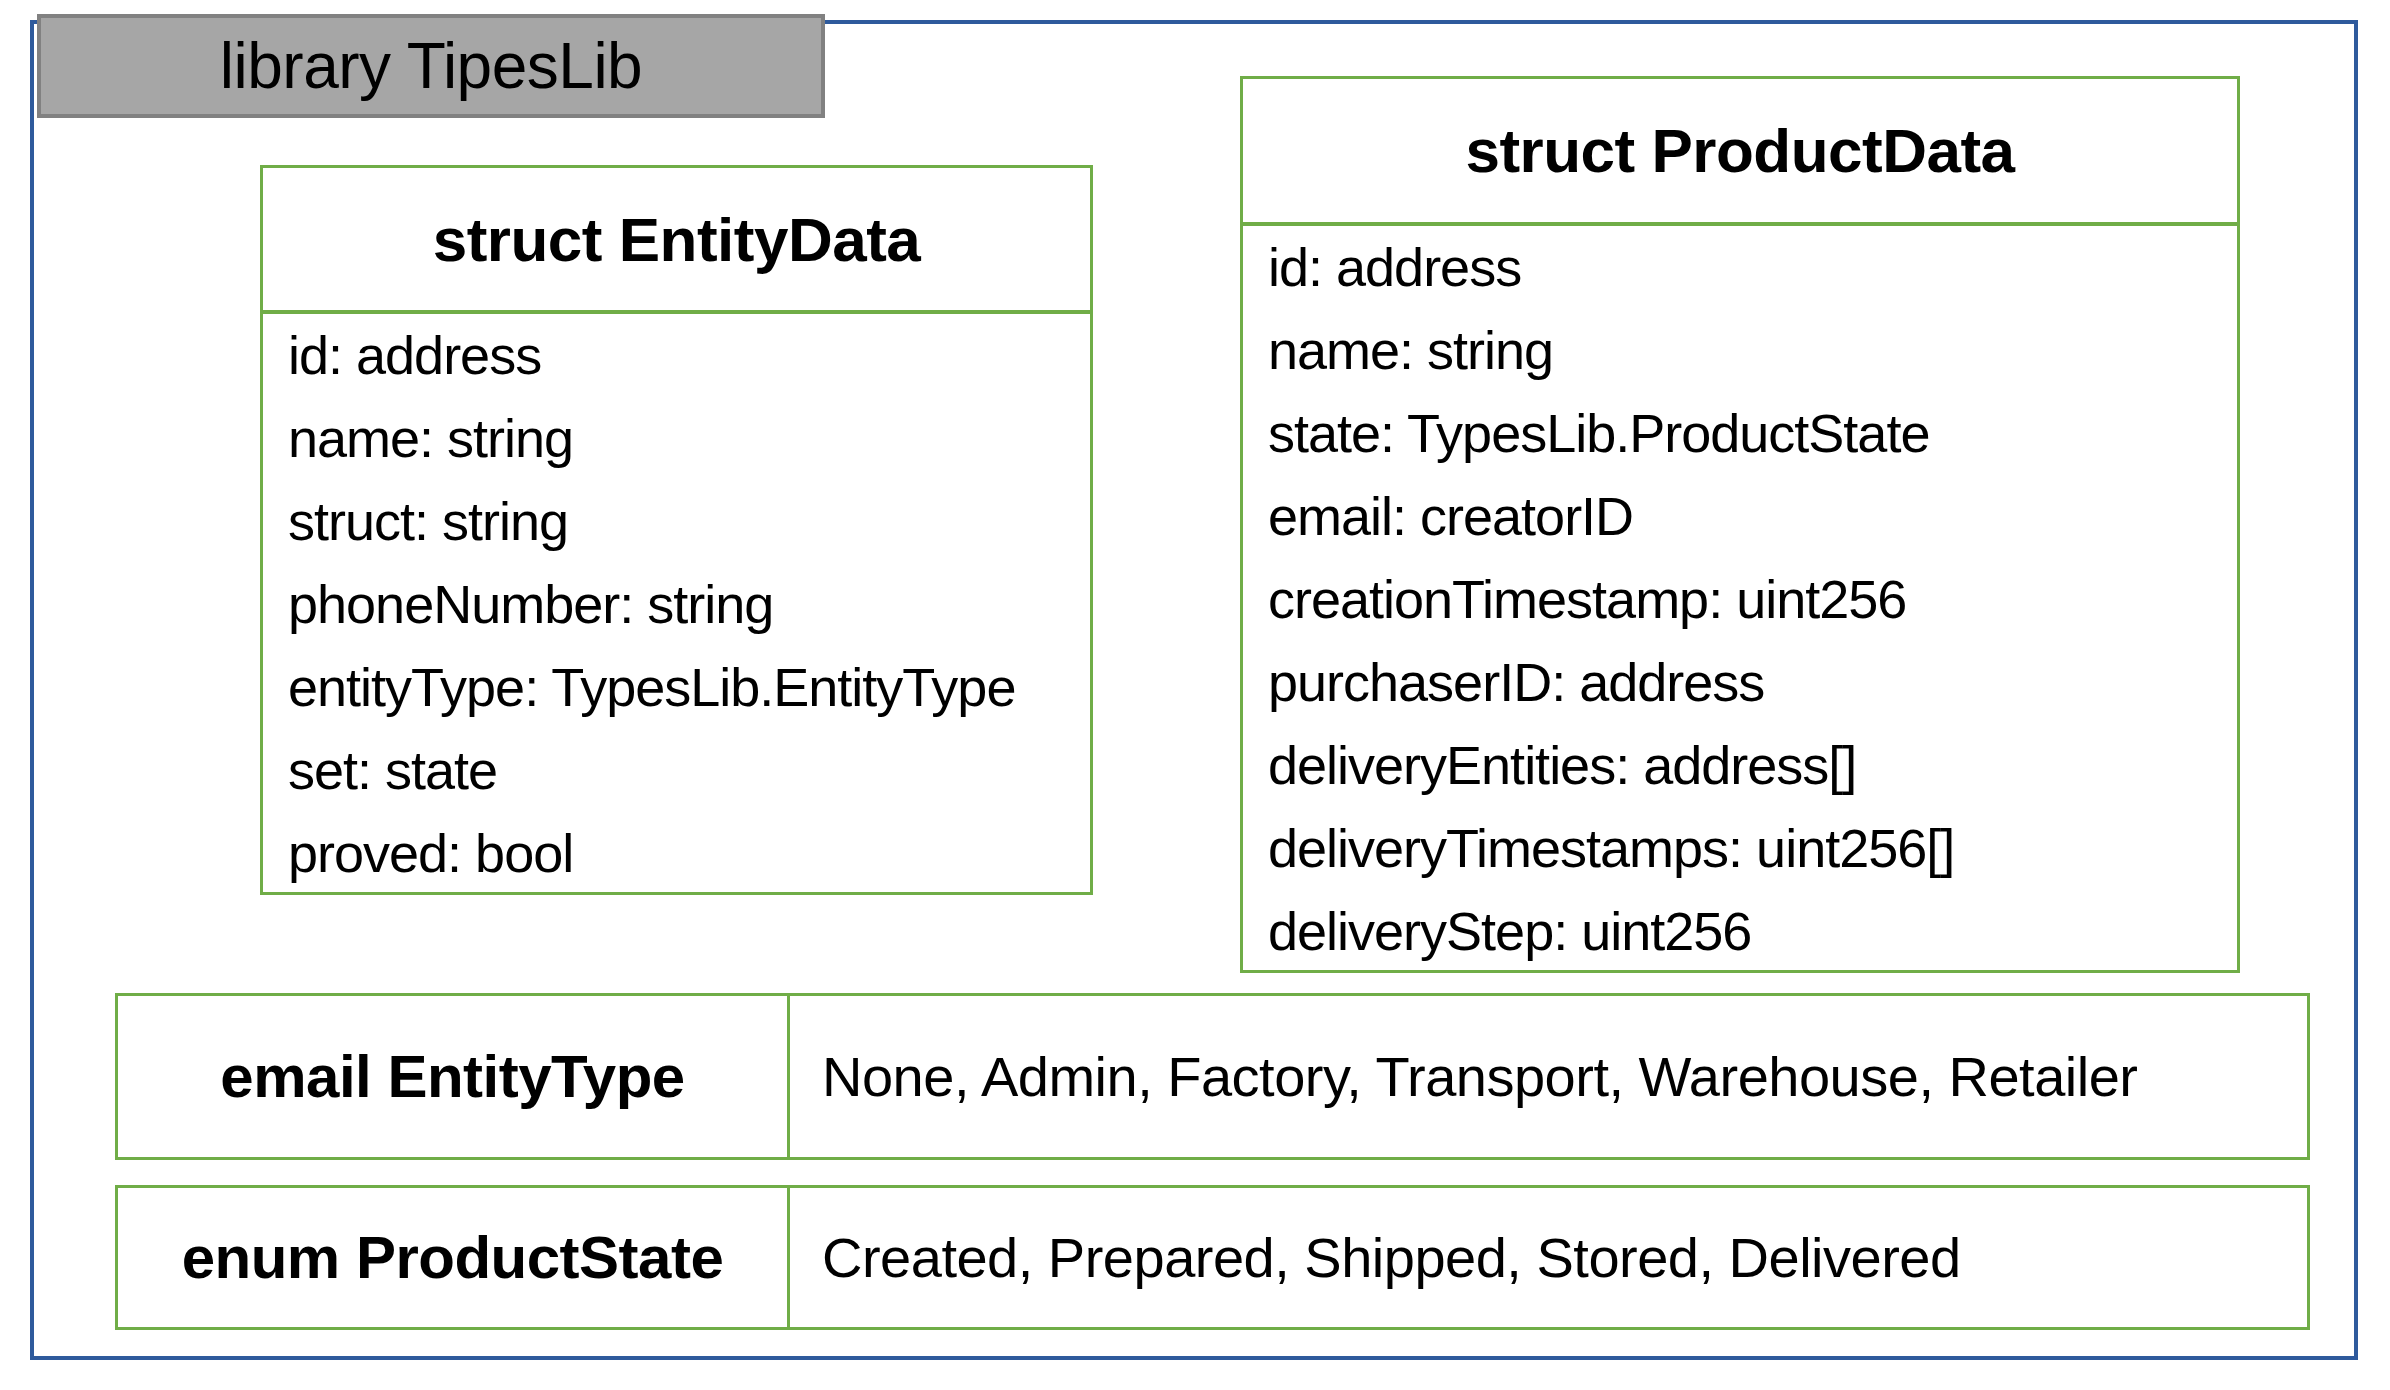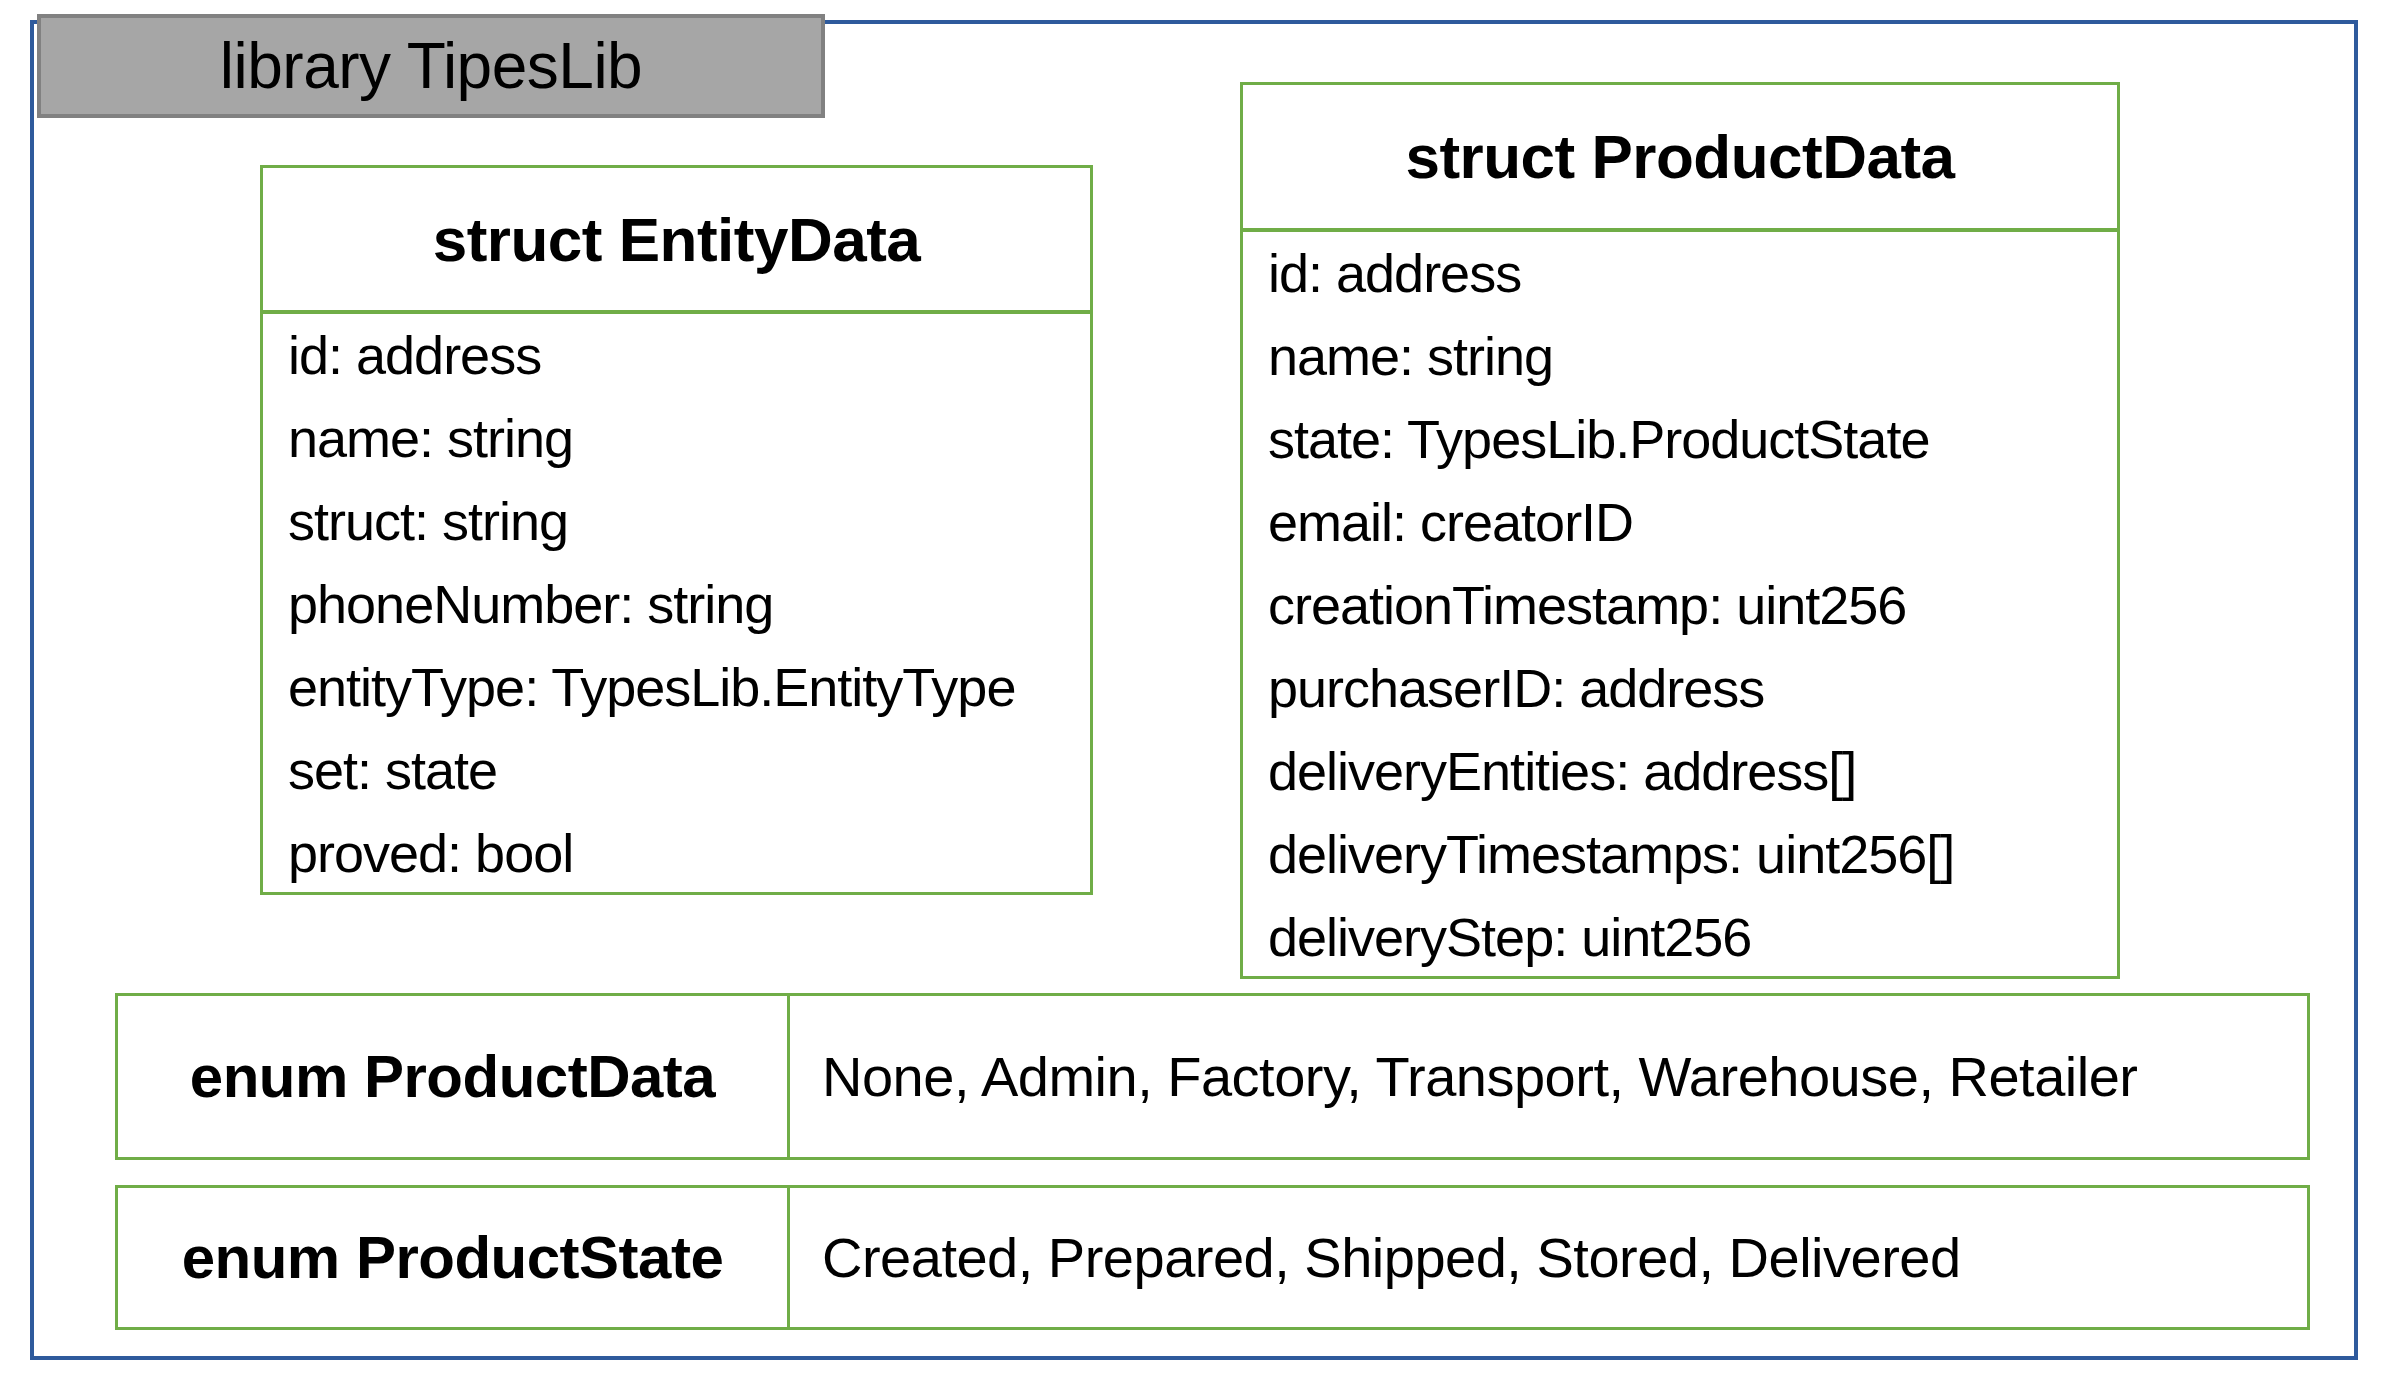--- a/index.html
+++ b/index.html
@@ -44,22 +44,22 @@
     position:absolute;
     border:3px solid var(--accent-green);
     background:#ffffff;
     z-index:2;
   }
   .struct-box.entity{
     left:260px; top:165px;
     width:833px; height:730px;
   }
   .struct-box.product{
-    left:1240px; top:82px;
-    width:880px; height:897px;
+    left:1240px; top:76px;
+    width:1000px; height:897px;
   }
   .struct-header{
     display:flex; align-items:center; justify-content:center;
     border-bottom:4px solid var(--accent-green);
     font-weight:bold;
     font-size:62px;
     letter-spacing:-0.5px;
   }
   .entity .struct-header{height:146px;}
   .product .struct-header{height:147px;}
@@ -137,21 +137,21 @@
       <div class="field">email: creatorID</div>
       <div class="field">creationTimestamp: uint256</div>
       <div class="field">purchaserID: address</div>
       <div class="field">deliveryEntities: address[]</div>
       <div class="field">deliveryTimestamps: uint256[]</div>
       <div class="field">deliveryStep: uint256</div>
     </div>
   </div>
 
   <div class="enum-row entitytype">
-    <div class="enum-label">enum ProductData</div>
+    <div class="enum-label">email EntityType</div>
     <div class="enum-values">None, Admin, Factory, Transport, Warehouse, Retailer</div>
   </div>
 
   <div class="enum-row productstate">
     <div class="enum-label">enum ProductState</div>
     <div class="enum-values">Created, Prepared, Shipped, Stored, Delivered</div>
   </div>
 
 </div>
 

